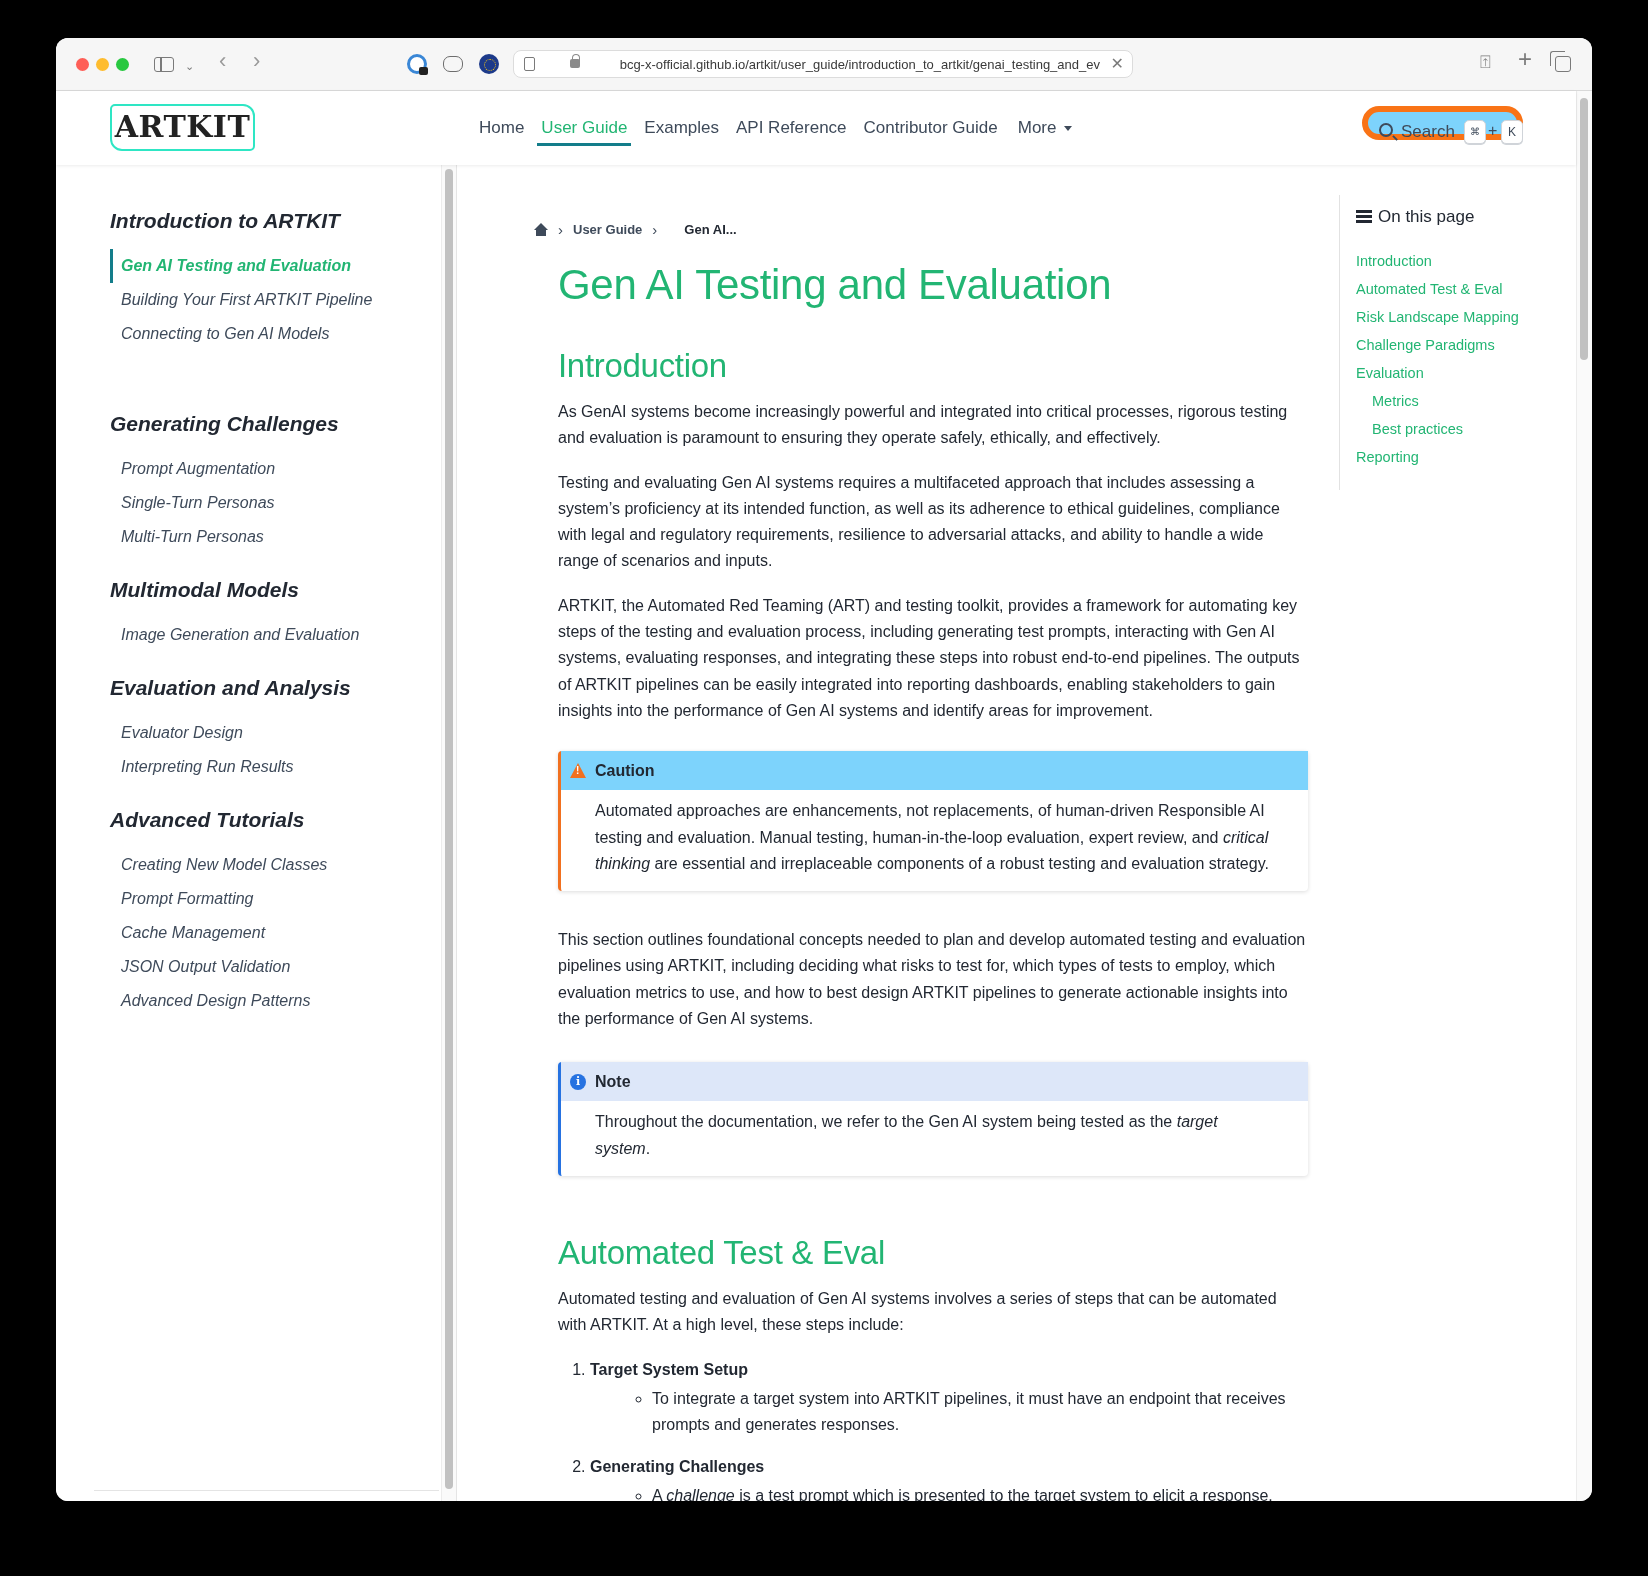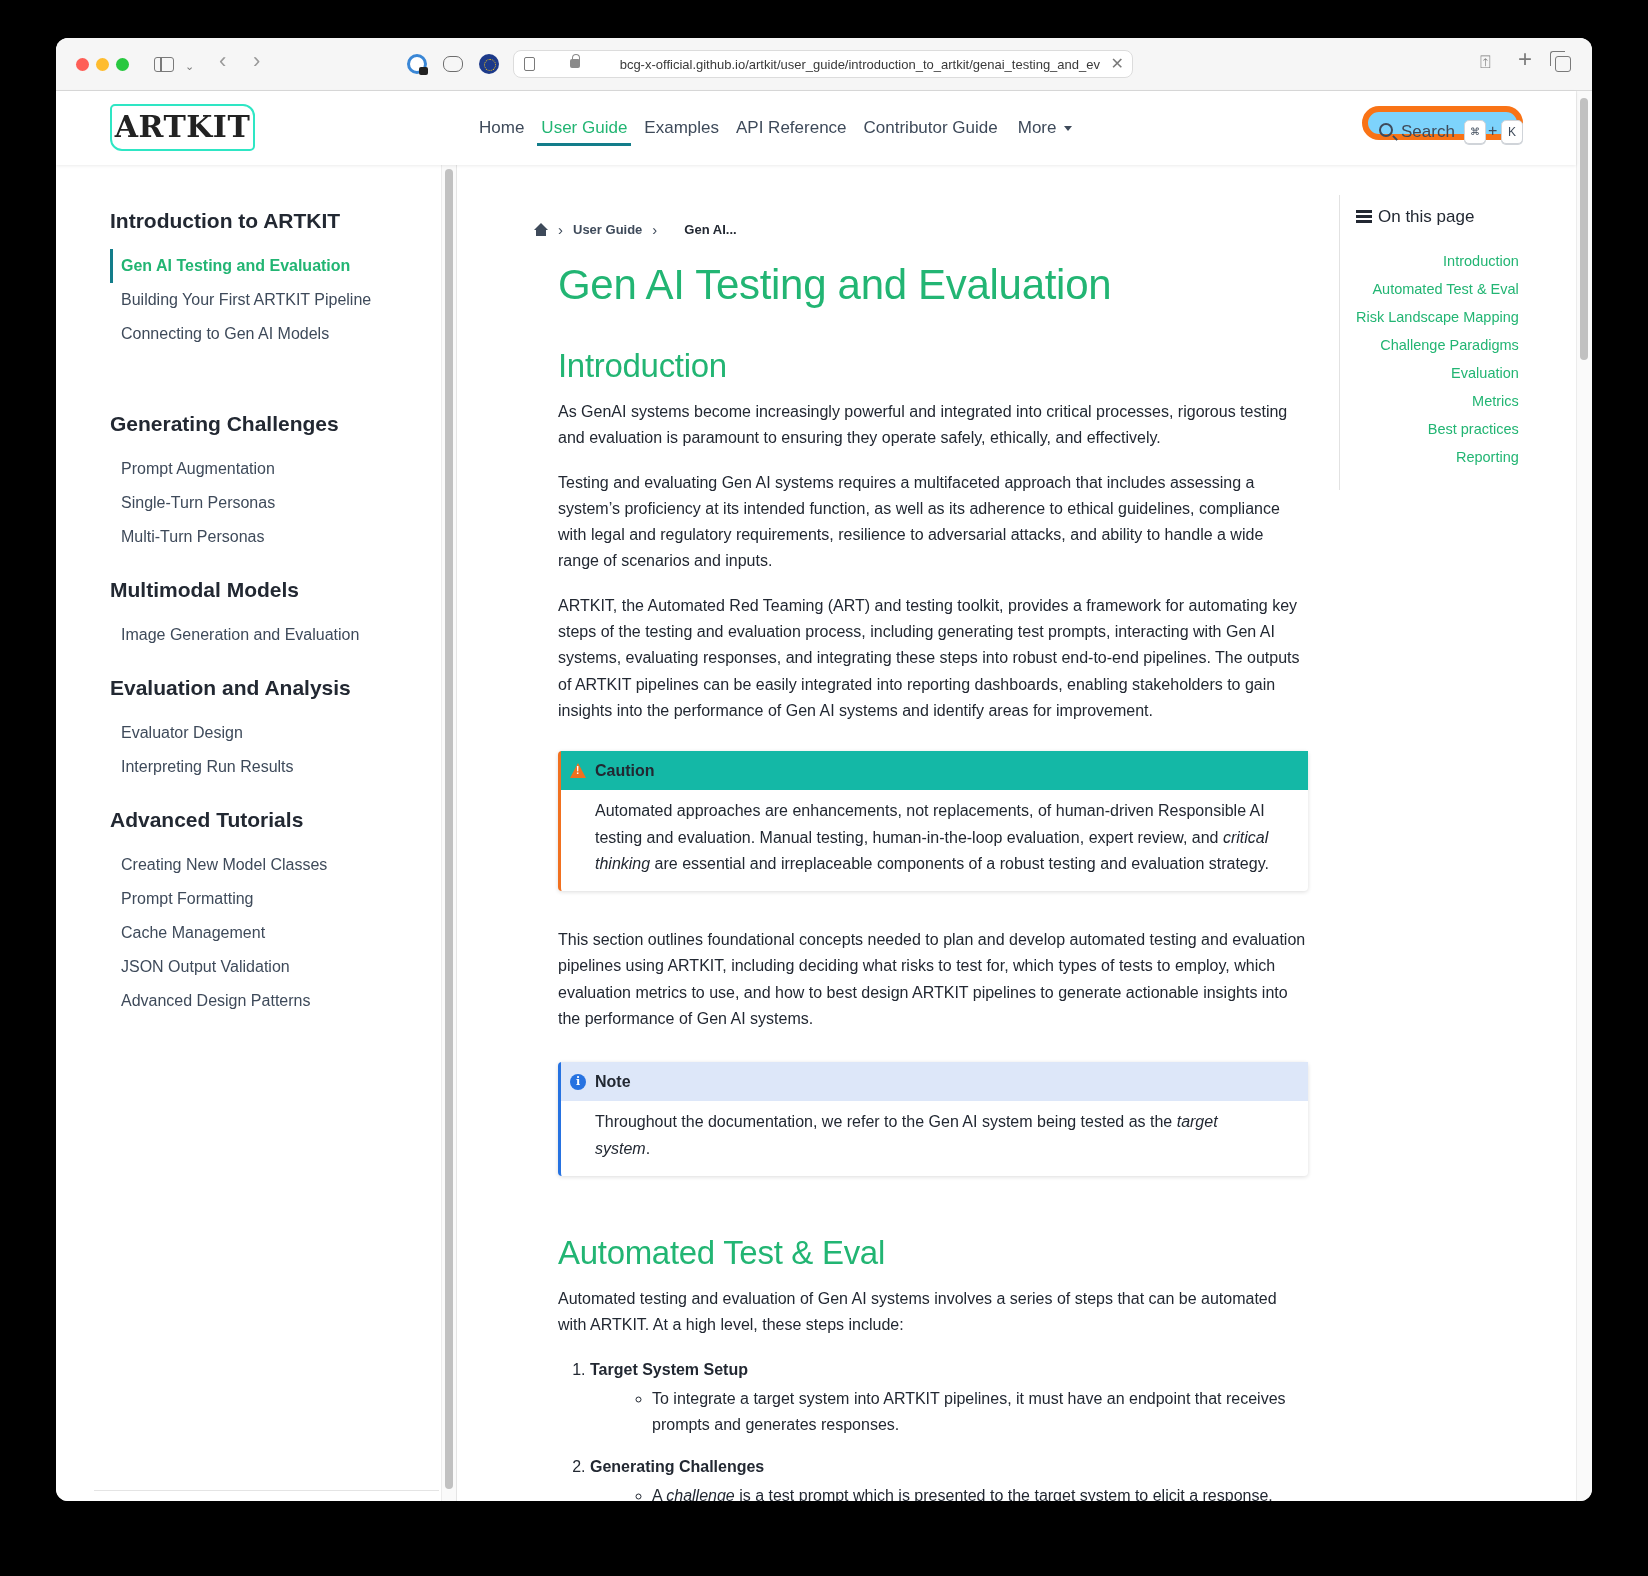--- a/index.html
+++ b/index.html
@@ -77,21 +77,21 @@
   .kbd-cmd { left: 96px; font-size: 10px; }
   .kbd-plus { position: absolute; left: 120px; top: 10px; font-size: 16px; }
   .kbd-k { left: 133px; }
 
   
   .left-sidebar {
     position: absolute; left: 0; top: 127px; width: 385px; height: 1336px; background: #fff;
   }
   .left-sidebar .scroll-track { position: absolute; left: 385px; top: 0; width: 16px; height: 100%; background: #fafafa; border-left: 1px solid #ececec; border-right: 1px solid #e5e5e5; }
   .left-sidebar .scroll-thumb { position: absolute; left: 389px; top: 4px; width: 8px; height: 1320px; background: #c1c1c1; border-radius: 4px; }
-  .nav-section { position: absolute; left: 54px; }
+  .nav-section { position: absolute; left: 54px; font-style: italic; }
   .nav-caption { font-size: 21px; font-weight: bold; color: #222832; margin-bottom: 16px; }
   .nav-item { font-size: 16px; color: #3e4a5a; height: 34px; line-height: 34px; padding-left: 11px; position: relative; }
   .nav-item.active { color: #22b573; font-weight: bold; }
   .nav-item.active::before { content: ""; position: absolute; left: 0; top: 0; width: 3px; height: 34px; background: #137d8a; }
   .sidebar-bottom-rule { position: absolute; left: 38px; top: 1325px; width: 345px; height: 1px; background: #e4e4e4; }
 
   
   .main { position: absolute; left: 402px; top: 127px; width: 1118px; height: 1336px; background: #fff; overflow: hidden; }
   .breadcrumb { position: absolute; left: 76px; top: 56px; font-size: 13px; font-weight: bold; color: #3e4a5a; display: flex; align-items: center; gap: 10px; }
   .breadcrumb .home { width: 14px; height: 12px; position: relative; }
@@ -102,35 +102,35 @@
 
   .article { position: absolute; left: 100px; top: 78px; width: 750px; color: #222832; }
   .page-title { font-size: 42px; color: #22b573; font-weight: normal; margin-top: 8px; letter-spacing: -0.3px; }
   h2.sec { font-size: 33px; color: #22b573; font-weight: normal; letter-spacing: -0.3px; }
   .article p { font-size: 16px; line-height: 26.3px; margin-bottom: 18px; }
 
   .admon { border-left: 3px solid; border-radius: 4px; box-shadow: 0 1px 4px rgba(0,0,0,0.14); margin: 27px 0 36px; }
   .admon .title { height: 39px; line-height: 39px; font-weight: bold; font-size: 16px; padding-left: 34px; position: relative; }
   .admon .body { padding: 8px 36px 14px 34px; font-size: 16px; line-height: 26.3px; }
   .caution { border-color: #f1701f; }
-  .caution .title { background: #14b8a6; }
+  .caution .title { background: #7dd3fc; }
   .caution .ico { position: absolute; left: 9px; top: 12px; width: 0; height: 0; border-left: 8px solid transparent; border-right: 8px solid transparent; border-bottom: 15px solid #f1701f; }
   .caution .ico::after { content: "!"; position: absolute; left: -2px; top: 3px; font-size: 10px; color: #fff; font-weight: bold; line-height: 10px; }
   .note { border-color: #2672e1; }
   .note .title { background: #dde7f9; }
   .note .ico { position: absolute; left: 9px; top: 12px; width: 16px; height: 16px; border-radius: 50%; background: #2672e1; color: #fff; font-size: 11px; line-height: 16px; text-align: center; font-weight: bold; font-family: "DejaVu Serif", serif; }
 
   ol.steps { padding-left: 32px; font-size: 16px; }
   ol.steps > li { line-height: 26px; margin-bottom: 16px; }
   ol.steps > li > b { font-weight: bold; }
   ol.steps ul { list-style: circle; padding-left: 62px; margin-top: 3px; }
   ol.steps ul li { line-height: 26.3px; }
 
   
-  .toc { position: absolute; left: 881px; top: 30px; width: 230px; border-left: 1px solid #e2e2e2; height: 295px; text-align: right; }
+  .toc { position: absolute; left: 881px; top: 30px; width: 230px; border-left: 1px solid #e2e2e2; height: 295px; }
   .toc .toc-title { position: absolute; left: 16px; top: 12px; font-size: 17px; color: #222832; }
   .toc .list-ico { display: inline-block; width: 16px; height: 13px; position: relative; margin-right: 6px; vertical-align: -1px; }
   .toc .list-ico span { position: absolute; left: 0; width: 16px; height: 2.5px; background: #222832; }
   .toc .list-ico span::before { content: ""; position: absolute; left: 0; top: 0; width: 3px; height: 2.5px; background: #222832; }
   .toc ul { list-style: none; position: absolute; left: 16px; top: 52px; }
   .toc li { font-size: 14.5px; color: #22b573; height: 28px; line-height: 28px; white-space: nowrap; }
   .toc li.sub { padding-left: 16px; }
 
   .main-scroll-track { position: absolute; left: 1520px; top: 53px; width: 16px; height: 1410px; background: #fafafa; border-left: 1px solid #ececec; }
   .main-scroll-thumb { position: absolute; left: 1524px; top: 60px; width: 8px; height: 262px; background: #c1c1c1; border-radius: 4px; }

